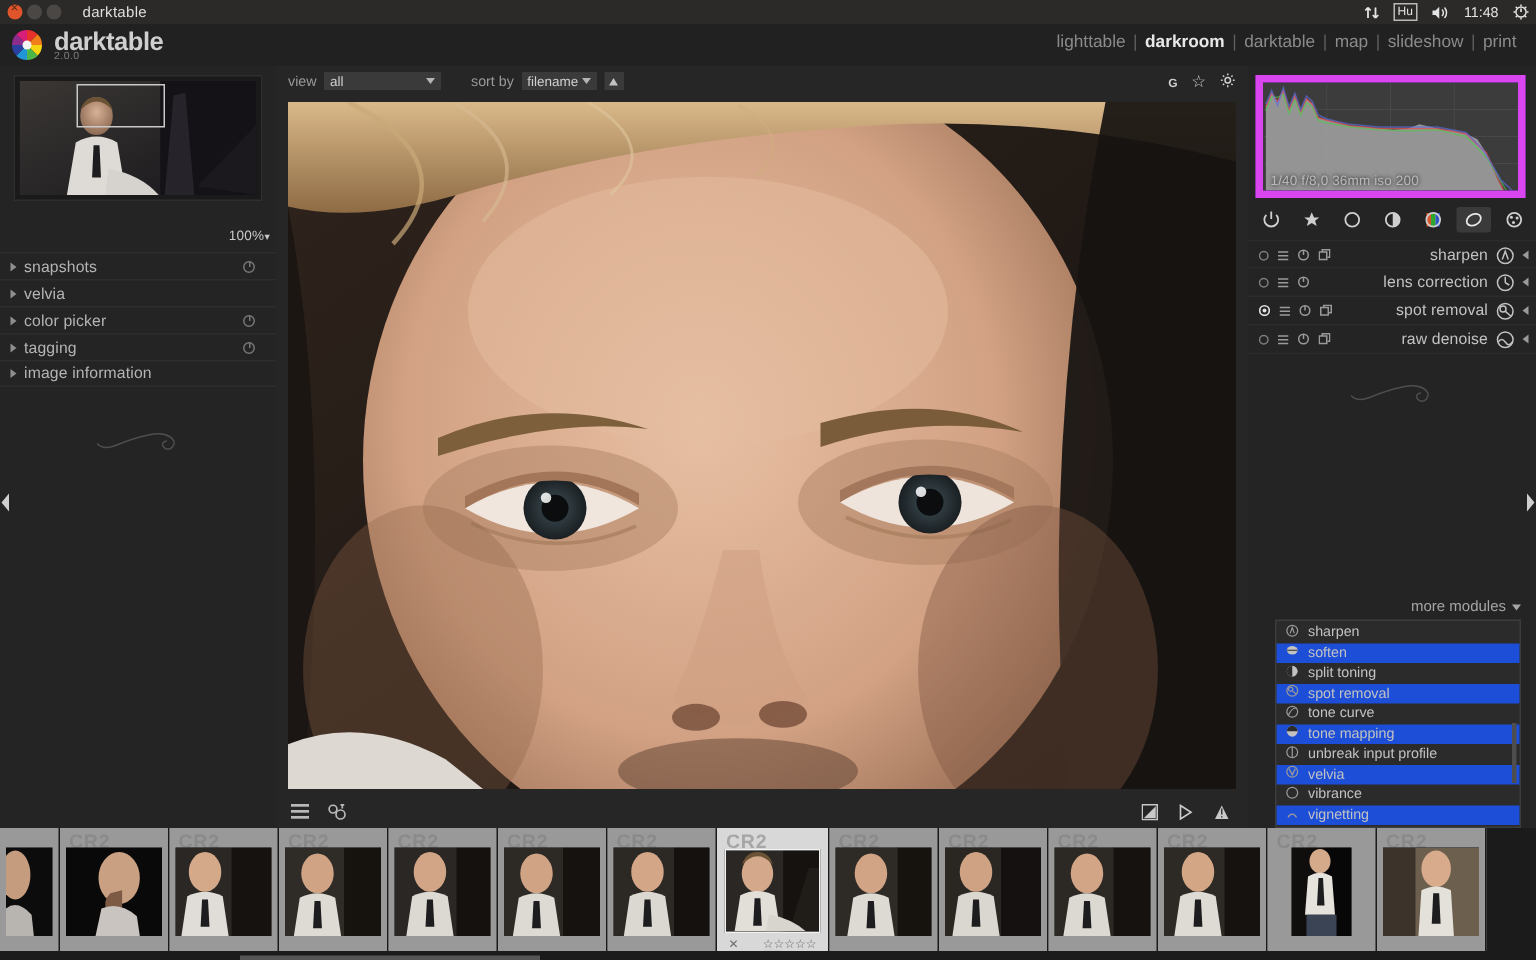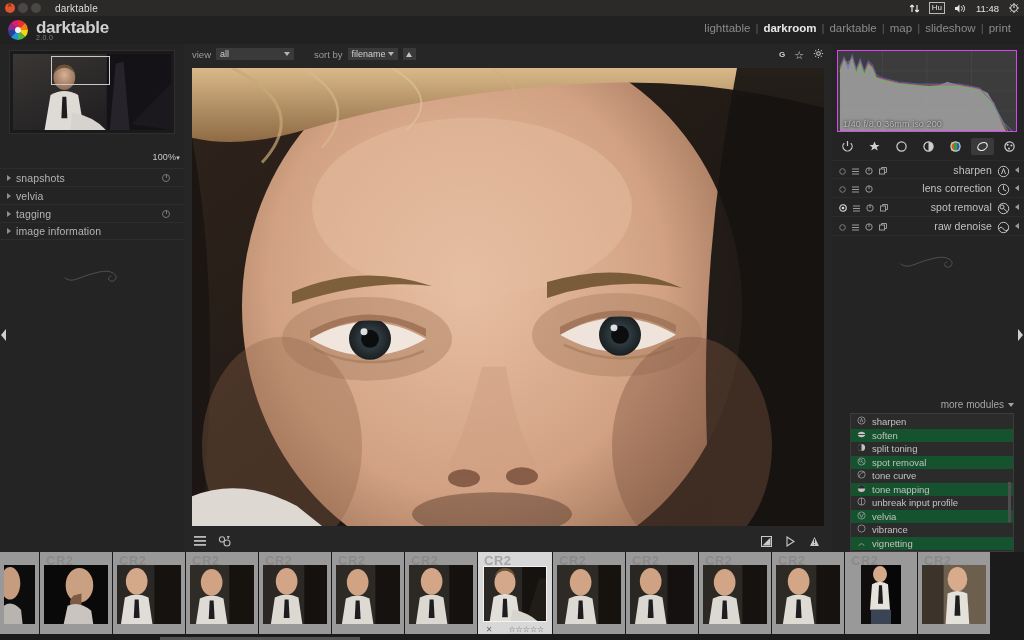--- a/index.html
+++ b/index.html
@@ -140,21 +140,21 @@
   .cb-left { display: flex; gap: 12px; align-items: center; }
   .cb-right { position: absolute; right: 12px; display: flex; gap: 13px; align-items: center; }
 
   
   .right-panel {
     position: absolute; right: 0; top: 44px; width: 192px; height: 508px;
     background: #242424;
   }
   .hist-wrap {
     margin: 6px 7px 0 5px; height: 82px; position: relative; background: #4c1d95;
-    border: 1px solid #d946ef;
+    border: 5px solid #d946ef;
   }
   .exif {
     position: absolute; left: 5px; bottom: 2px; font-size: 9px; color: #b9b9b9;
     letter-spacing: .1px; text-shadow: 0 0 3px #000;
   }
   .grp-row {
     display: flex; align-items: center; justify-content: center; gap: 4px;
     height: 22px; margin-top: 3px;
   }
   .grp {
@@ -184,21 +184,21 @@
   }
   .more-modules .mt { width:0;height:0;border-left:3.5px solid transparent;border-right:3.5px solid transparent;border-top:4px solid #a5a5a5;}
   .dropdown {
     position: absolute; left: 18px; top: 369px; width: 164px;
     background: #2b2b2b; border: 1px solid #3c3c3c; padding: 1px 0;
   }
   .dd-item {
     height: 13.5px; display: flex; align-items: center; gap: 6px; padding-left: 6px;
     font-size: 9.5px; color: #c2c2c2;
   }
-  .dd-item.alt { background: #14532d; }
+  .dd-item.alt { background: #1d4ed8; }
   .dd-scroll {
     position: absolute; right: 2px; top: 68px; width: 3px; height: 40px; background: #4e4e4e;
   }
 
   
   .filmstrip {
     position: absolute; left: 0; bottom: 0; width: 1024px; height: 88px;
     background: #1b1b1b; display: flex; align-items: flex-start;
   }
   .fs-cell {
@@ -344,20 +344,25 @@
         <span class="tri"></span>
         <span class="lbl">snapshots</span>
         <span class="reset"></span>
       </div>
       <div class="psec">
         <span class="tri"></span>
         <span class="lbl">velvia</span>
       </div>
       <div class="psec">
         <span class="tri"></span>
+        <span class="lbl">color picker</span>
+        <span class="reset"></span>
+      </div>
+      <div class="psec">
+        <span class="tri"></span>
         <span class="lbl">tagging</span>
         <span class="reset"></span>
       </div>
       <div class="psec">
         <span class="tri"></span>
         <span class="lbl">image information</span>
       </div>
     </div>
 
     <div class="flourish">

